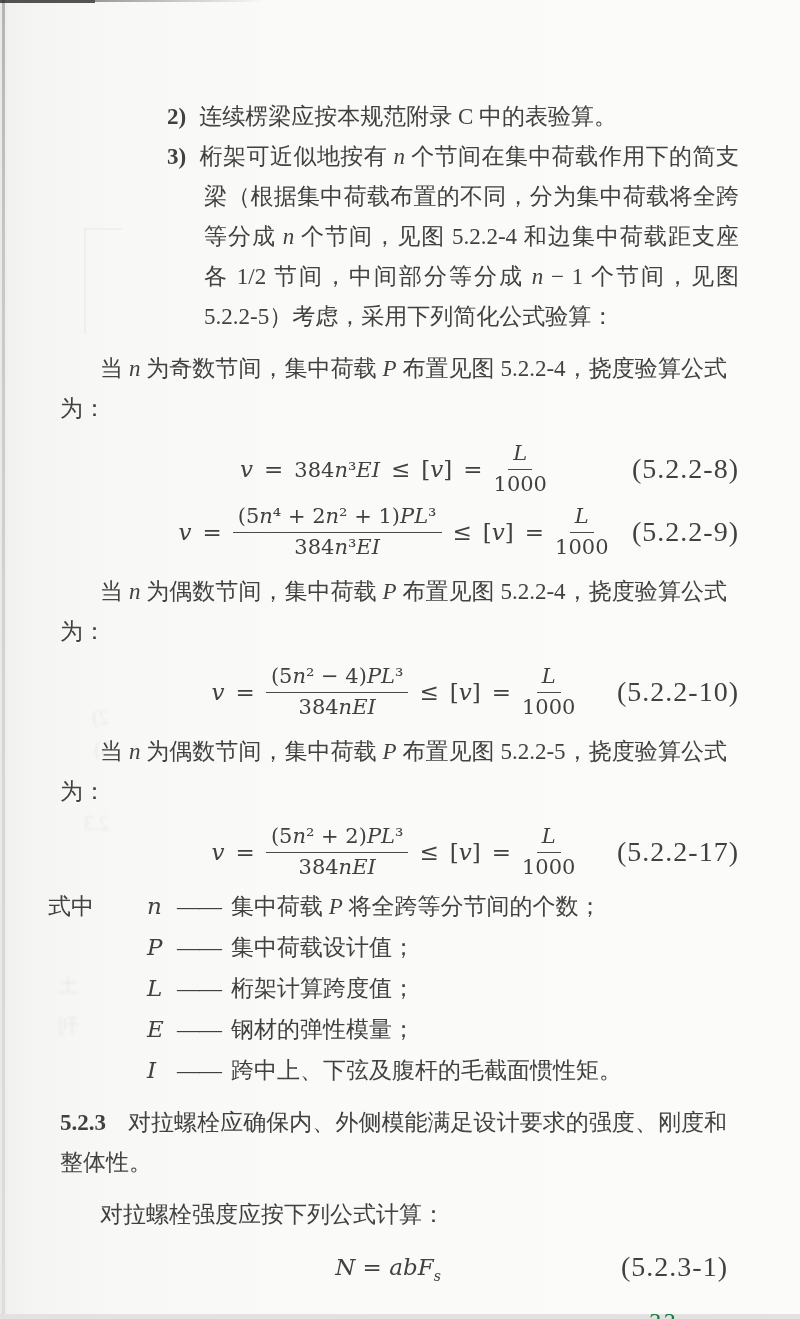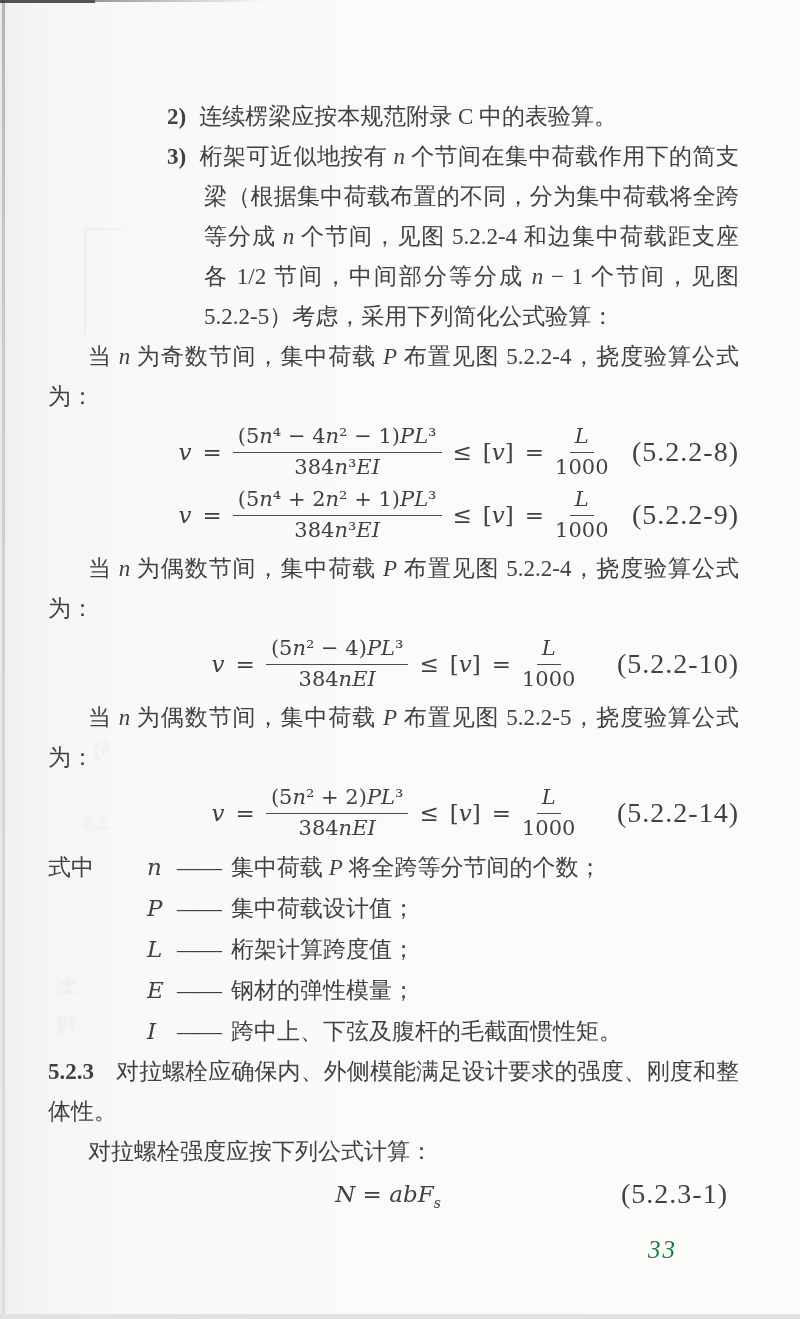--- a/index.html
+++ b/index.html
@@ -15,21 +15,21 @@
   .scan-top-edge{position:absolute;left:0;top:0;height:3px;width:95px;background:#2b2b2b;opacity:.8;}
   .scan-top-edge-fade{position:absolute;left:95px;top:0;height:2px;width:170px;
     background:linear-gradient(90deg,rgba(60,60,60,.5),rgba(60,60,60,0));}
   .scan-bottom-edge{position:absolute;left:0;bottom:0;height:5px;width:100%;background:#e2e2e0;}
   .ghost{position:absolute;color:#99a0a8;opacity:.14;filter:blur(1px);font-size:20px;transform:scaleX(-1);}
   .ghost-bracket{position:absolute;left:84px;top:228px;width:36px;height:104px;
     border-top:2px solid #8a9098;border-left:2px solid #8a9098;opacity:.07;}
   .content{position:relative;padding:97px 61px 0 48px;font-size:23px;line-height:40px;}
   .li{padding-left:156px;text-indent:-37px;text-align:justify;}
   .li .marker{font-weight:bold;margin-right:13px;}
-  .para{margin:0;text-align:justify;}
+  .para{margin:12px;text-align:justify;}
   .indent{text-indent:40px;}
   .math{font-family:"DejaVu Serif","Liberation Serif",serif;}
   .formula-row{position:relative;display:flex;justify-content:center;align-items:center;
     gap:11px;margin:7px 0 6px 0;}
   .frac{display:inline-flex;flex-direction:column;align-items:center;vertical-align:middle;
     font-size:21px;line-height:25px;}
   .frac .num{padding:0 5px 3px 5px;border-bottom:1.6px solid #4a4a4a;}
   .frac .den{padding-top:2px;text-align:center;}
   .eq-number{position:absolute;right:0;top:50%;transform:translateY(-50%);font-size:28px;letter-spacing:1px;}
   .formula-simple{position:relative;text-align:center;height:40px;margin:2px 11px 0 0;}
@@ -65,21 +65,20 @@
   </div>
   <div class="li">
     <span class="marker">3)</span><span class="mathify">桁架可近似地按有 <i>n</i> 个节间在集中荷载作用下的简支梁（根据集中荷载布置的不同，分为集中荷载将全跨等分成 <i>n</i> 个节间，见图 5.2.2-4 和边集中荷载距支座各 1/2 节间，中间部分等分成 <i>n</i> − 1 个节间，见图 5.2.2-5）考虑，采用下列简化公式验算：</span>
   </div>
 
   <p class="para indent mathify">当 <i>n</i> 为奇数节间，集中荷载 <i>P</i> 布置见图 5.2.2-4，挠度验算公式为：</p>
   <div class="formula-row">
     <span class="math mathify"><i>v</i></span>
     <span class="math">=</span>
     <span class="frac">
-      <span class="num math mathify">(5<i>n</i>⁴ − 4<i>n</i>² − 1)<i>PL</i>³</span>
       <span class="den math mathify">384<i>n</i>³<i>EI</i></span>
     </span>
     <span class="math">≤</span>
     <span class="math mathify">[<i>v</i>]</span>
     <span class="math">=</span>
     <span class="frac">
       <span class="num math mathify"><i>L</i></span>
       <span class="den math">1000</span>
     </span>
     <span class="eq-number">(5.2.2-8)</span>
@@ -128,21 +127,21 @@
       <span class="num math mathify">(5<i>n</i>² + 2)<i>PL</i>³</span>
       <span class="den math mathify">384<i>nEI</i></span>
     </span>
     <span class="math">≤</span>
     <span class="math mathify">[<i>v</i>]</span>
     <span class="math">=</span>
     <span class="frac">
       <span class="num math mathify"><i>L</i></span>
       <span class="den math">1000</span>
     </span>
-    <span class="eq-number">(5.2.2-14)</span>
+    <span class="eq-number">(5.2.2-17)</span>
   </div>
 
   <div class="def-row">
     <span class="def-label">式中</span>
     <span class="def-symbol math mathify"><i>n</i></span>
     <span class="def-dash">——</span>
     <span class="def-desc mathify">集中荷载 <i>P</i> 将全跨等分节间的个数；</span>
   </div>
   <div class="def-row">
     <span class="def-label"></span>

